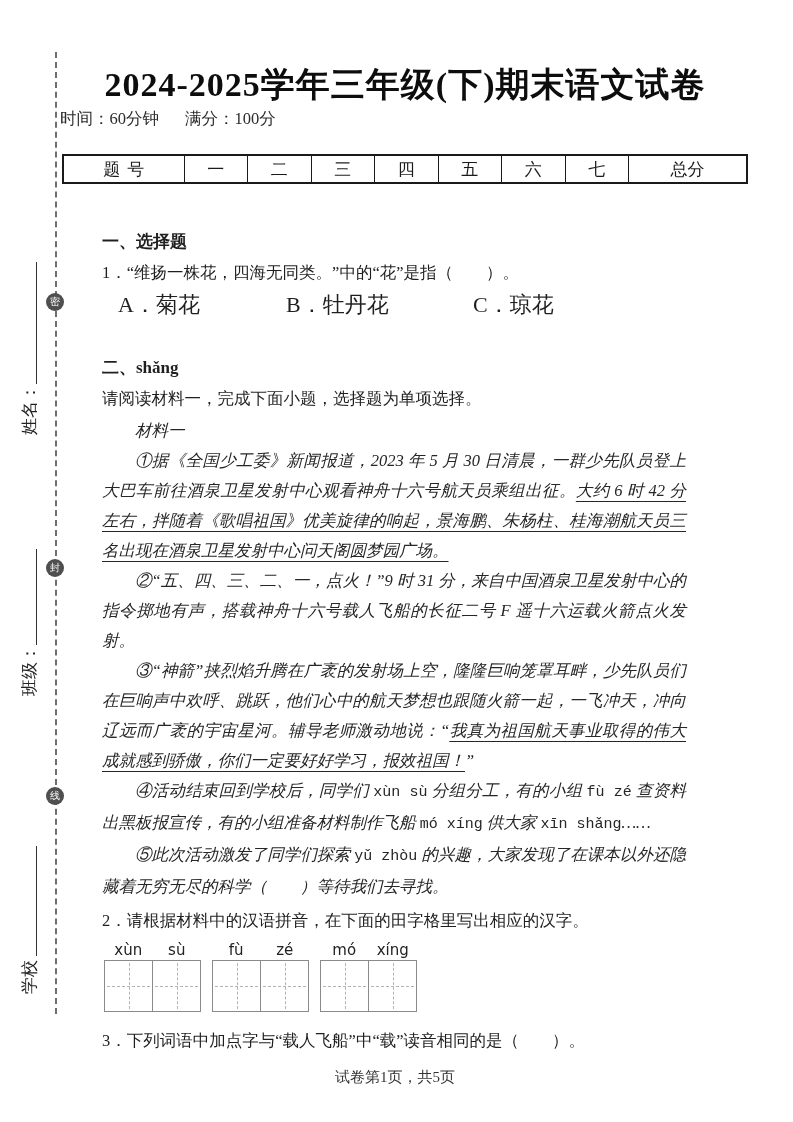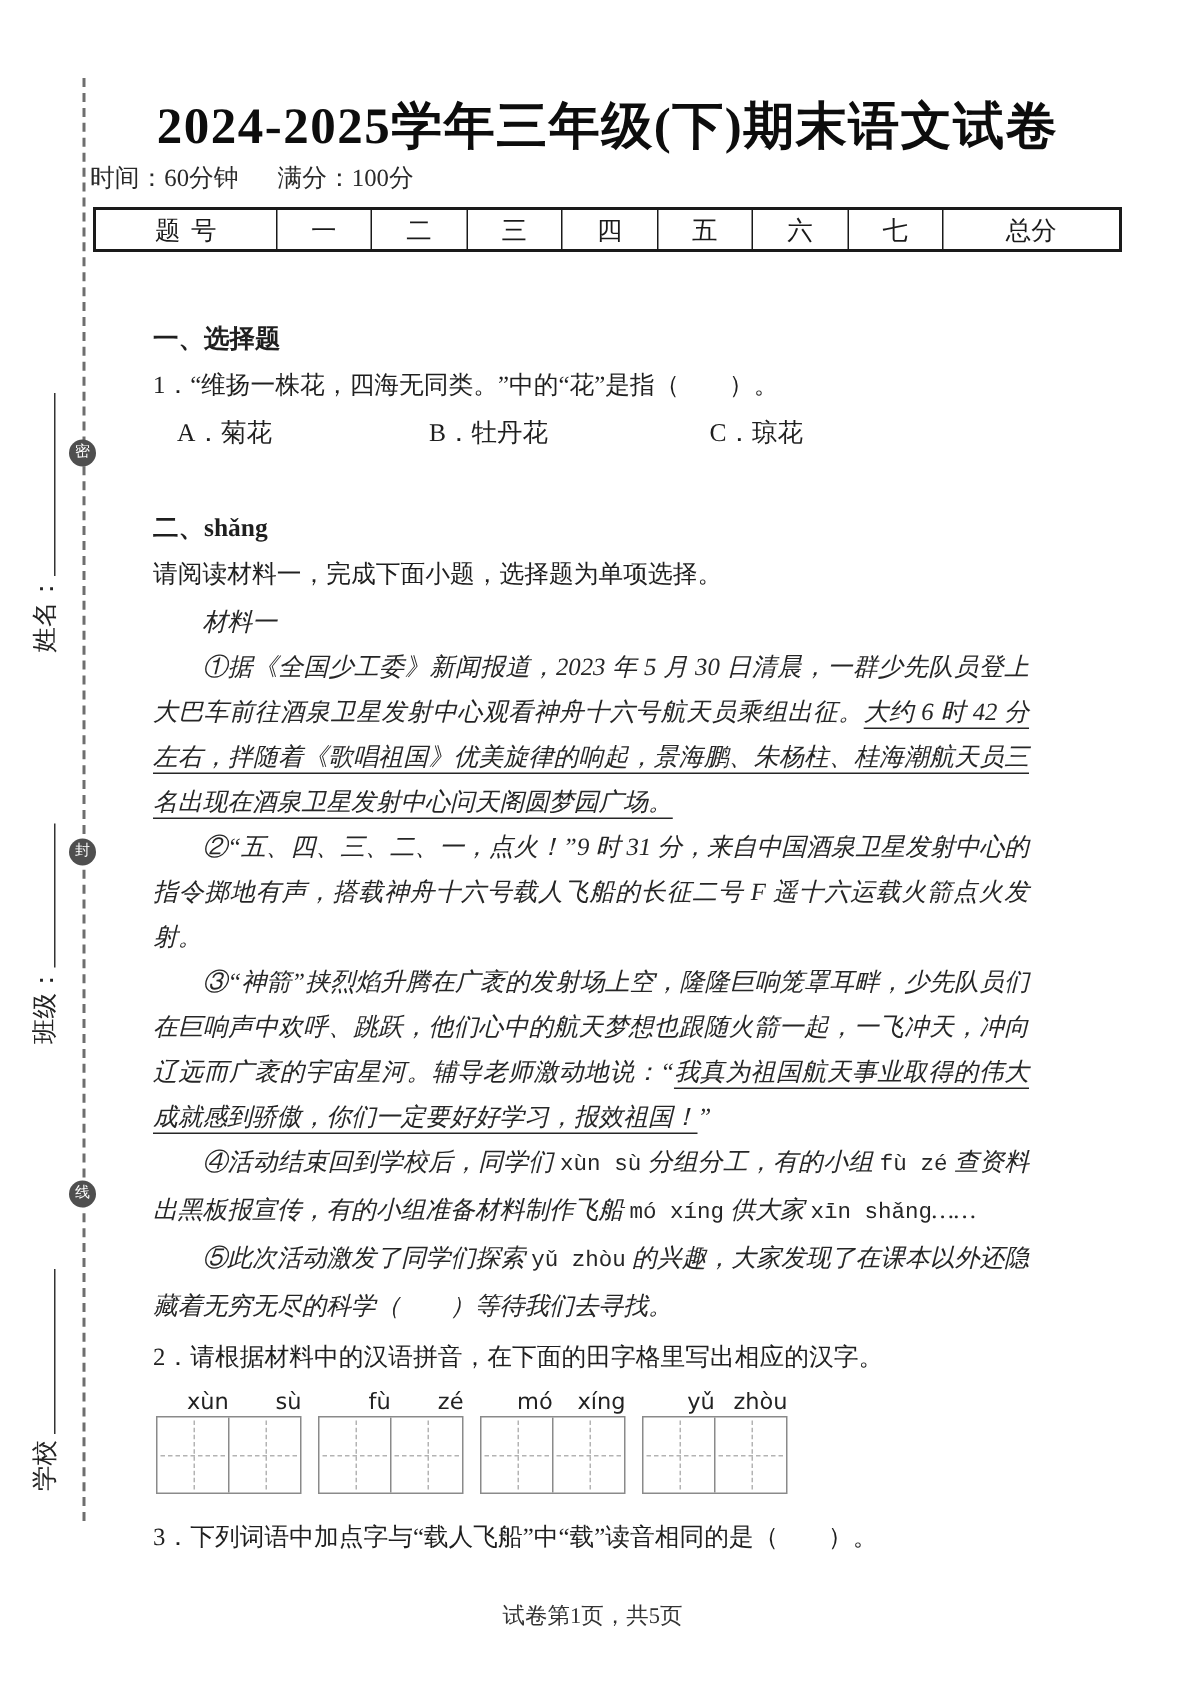--- a/index.html
+++ b/index.html
@@ -41,56 +41,56 @@
     font-size:34px; font-weight:900; letter-spacing:1px; color:#0d0d0d;
     line-height:44px;
   }
   .meta-line {
     margin-top:1px; text-align:left; font-size:16.5px; color:#2a2a2a;
     line-height:22px; padding-right:4px;
   }
   .meta-line .gap { display:inline-block; width:26px; }
 
   table.score-table {
-    margin-top:8px; margin-left:2px;
+    margin-top:24px; margin-left:2px;
     border-collapse:collapse; table-layout:fixed; width:686px;
     border:2px solid #1a1a1a;
   }
   table.score-table td {
     border:1px solid #1a1a1a; height:26px; text-align:center;
     font-size:17px; color:#1a1a1a; padding:0;
   }
   table.score-table td.head-cell { letter-spacing:7px; padding-left:7px; }
   table.score-table col.c-first { width:121px; }
   table.score-table col.c-mid   { width:63.5px; }
   table.score-table col.c-last  { width:auto; }
 
   .sec-heading { margin:0 0 0 42px; font-weight:bold; font-size:17px; line-height:24px; }
   .sec1-heading { margin-top:46px; }
   .sec2-heading { margin-top:38px; }
   .q-text { margin:6px 0 0 42px; font-size:16.5px; line-height:26px; width:600px; }
-  .options-row { display:flex; margin:6px 0 0 58px; font-size:17px; line-height:26px; }
+  .options-row { display:flex; margin:6px 0 0 58px; font-size:22px; line-height:26px; }
   .opt-a { width:168px; } .opt-b { width:187px; } .opt-c { width:auto; }
 
   .intro-text { margin:6px 0 0 42px; font-size:16.5px; line-height:26px; }
 
   .material { margin-left:42px; width:584px; }
   .mat {
     margin:0; text-indent:2em; text-align:justify;
     font-style:italic; font-size:16.5px; line-height:30px; color:#262626;
   }
   .mat-title { margin-top:4px; }
   .ul { text-decoration:underline; text-underline-offset:5px; text-decoration-thickness:1px; }
   .py-inline { font-style:normal; font-family:Liberation Mono, monospace; font-size:15px; }
 
   .tzg-row { display:flex; margin:6px 0 0 44px; }
   .tzg-group { margin-right:11px; }
   .py-pair { display:flex; }
   .py-pair .py {
-    width:48.5px; text-align:right; line-height:20px;
+    width:48.5px; text-align:center; line-height:20px;
     font-family:"DejaVu Sans","Liberation Sans",sans-serif; font-size:15px; color:#222;
   }
   .tzg-box { display:flex; border:1px solid #8a8a8a; width:97px; box-sizing:border-box; }
   .tzg-cell { width:48.5px; height:50px; position:relative; box-sizing:border-box; }
   .tzg-cell + .tzg-cell { border-left:1px solid #8a8a8a; }
   .tzg-cell::before {
     content:""; position:absolute; left:2px; right:2px; top:50%;
     border-top:1px dashed #b3b3b3;
   }
   .tzg-cell::after {
@@ -210,30 +210,20 @@
       <div class="tzg-group">
         <div class="py-pair">
           <span class="py">mó</span>
           <span class="py">xíng</span>
         </div>
         <div class="tzg-box">
           <div class="tzg-cell"></div>
           <div class="tzg-cell"></div>
         </div>
       </div>
-      <div class="tzg-group">
-        <div class="py-pair">
-          <span class="py">yǔ</span>
-          <span class="py">zhòu</span>
-        </div>
-        <div class="tzg-box">
-          <div class="tzg-cell"></div>
-          <div class="tzg-cell"></div>
-        </div>
-      </div>
     </div>
 
     <p class="q-text q3-text">3．下列词语中加点字与“载人飞船”中“载”读音相同的是（　　）。</p>
 
   </div>
 
   <div class="page-footer">试卷第1页，共5页</div>
 
 </div>
 

